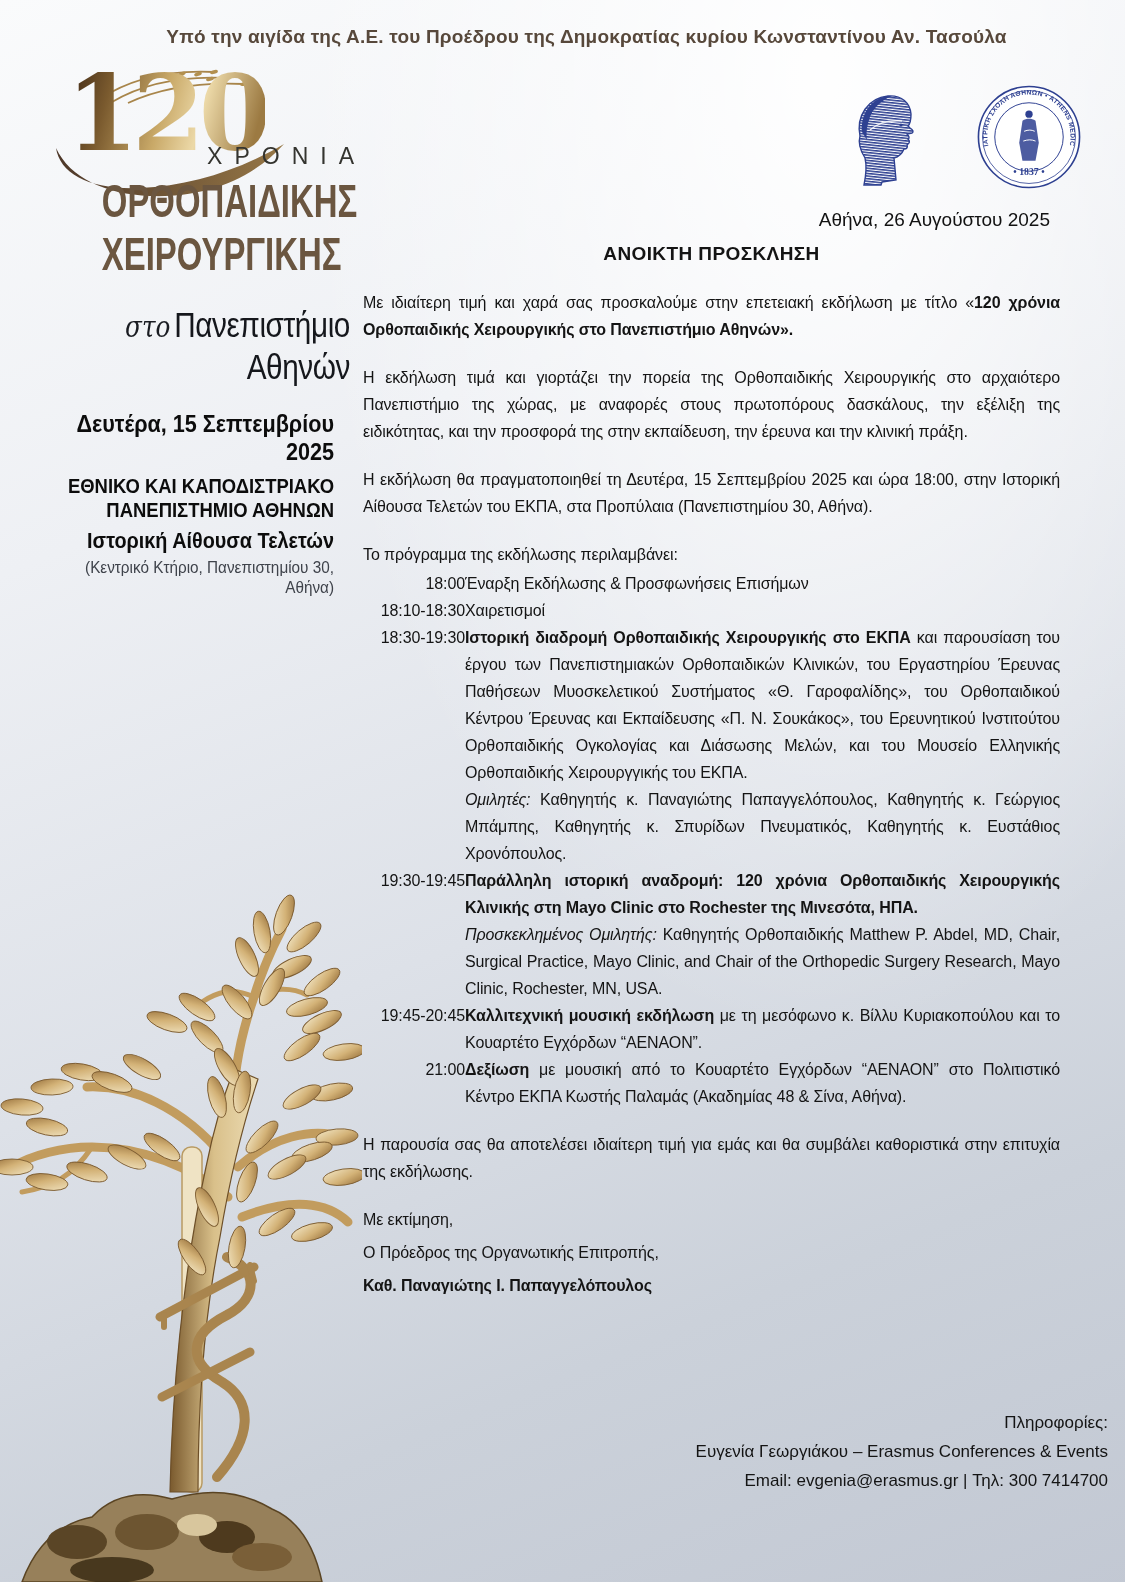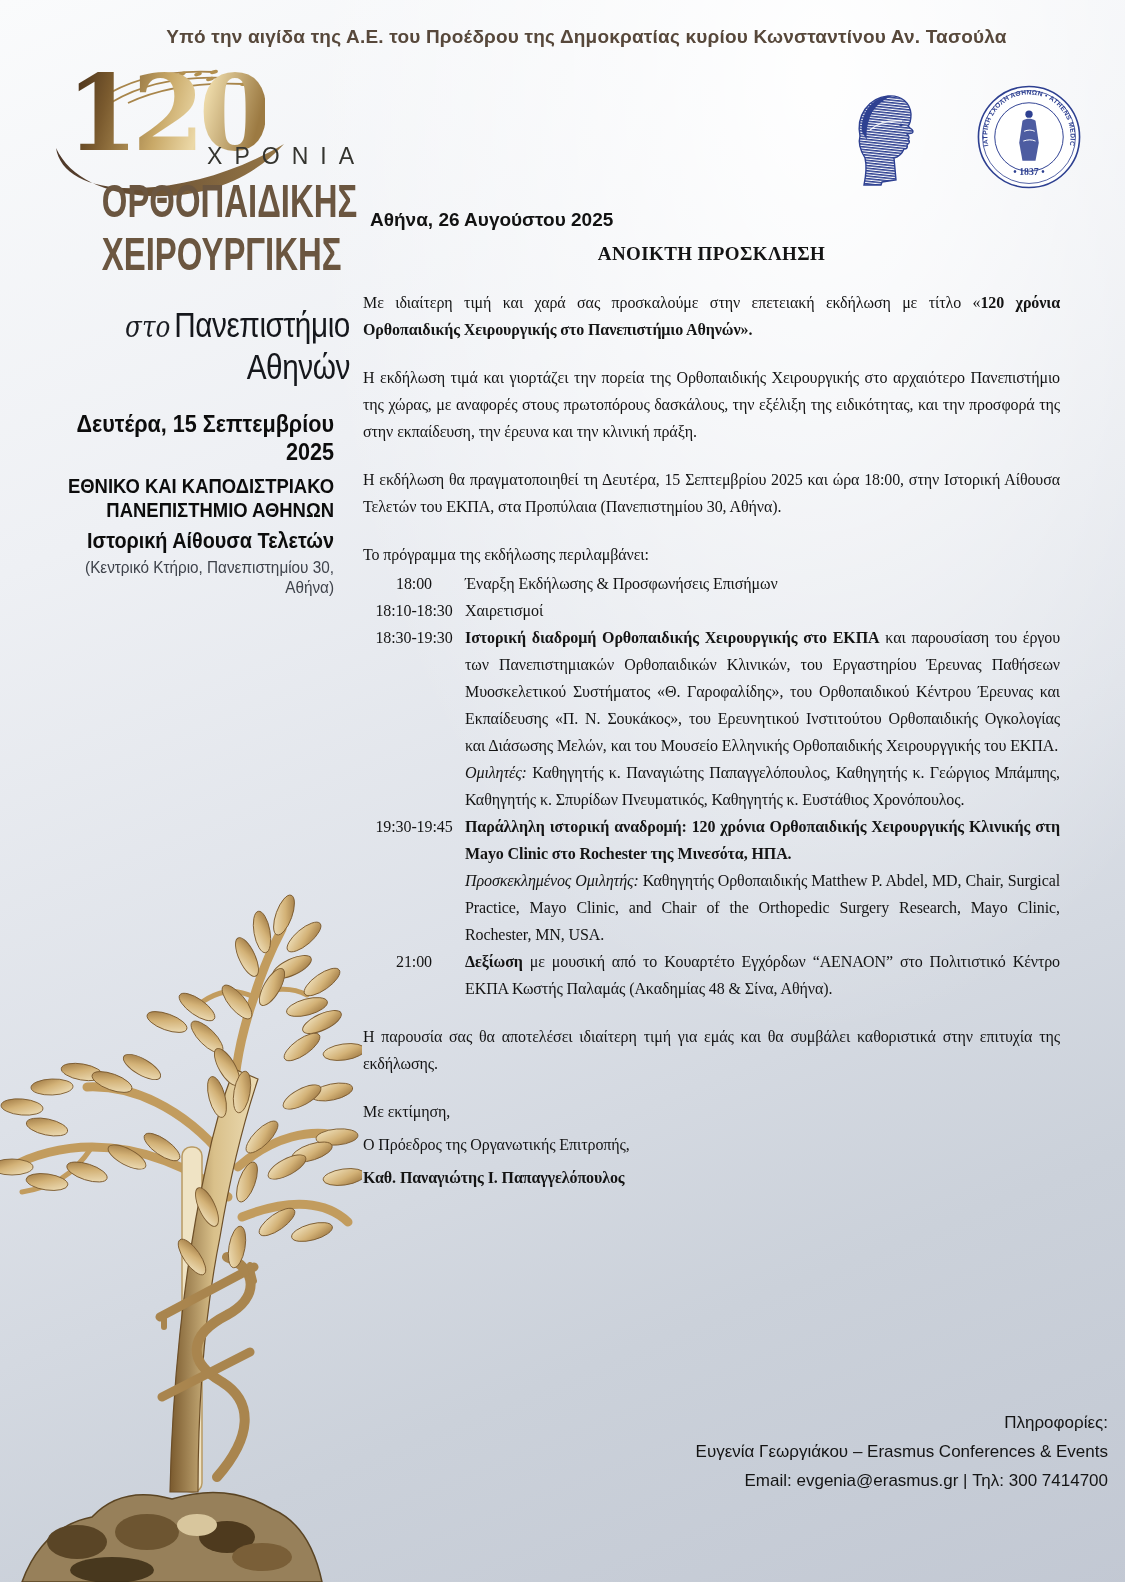--- a/index.html
+++ b/index.html
@@ -44,31 +44,31 @@
   .event-block { position:absolute; left:0; top:410px; width:334px; text-align:right;
                  transform:scaleX(.9); transform-origin:right; color:#0c0c0c; }
   .ev-date  { font-size:24px; font-weight:bold; margin-bottom:8px; }
   .ev-inst  { font-size:20.5px; font-weight:bold; line-height:1.18; }
   .ev-venue { font-size:22px; font-weight:bold; margin-top:6px; }
   .ev-detail{ font-size:17px; color:#3f434b; margin-top:4px; }
   
   .athena { position:absolute; left:852px; top:90px; }
   .seal   { position:absolute; left:976px; top:84px; }
   
-  .letter-date { position:absolute; top:209px; left:370px; width:697px; text-align:left;
-                 font-size:19px; font-weight:bold; color:#121212; }
+  .letter-date { position:absolute; top:209px; left:353px; width:697px; text-align:right;
+                 font-size:19px; font-weight:normal; color:#121212; }
   .content { position:absolute; left:363px; top:240px; width:697px;
              font-size:16px; line-height:27px; color:#141414; text-align:justify;
-             letter-spacing:-.1px;font-family:Liberation Serif, serif; }
+             letter-spacing:-.1px; }
   .doc-title { text-align:center; font-size:19px; font-weight:bold; letter-spacing:.4px; margin:0 0 22px; }
   .content p { margin:0 0 21px; }
   p.intro { margin-bottom:2px; }
   .prog { margin-bottom:21px; }
   .prow { display:grid; grid-template-columns:102px 1fr; }
-  .ptime { text-align:center; }
+  .ptime { text-align:right; }
   .pbody { text-align:justify; }
   .b { font-weight:bold; }
   .splabel { font-style:italic; }
   .sig { margin:0 0 6px !important; text-align:left; }
   .sig-gap { margin-top:20px !important; }
   
   .footer { position:absolute; right:65px; top:1408px; text-align:right;
             font-size:17px; line-height:29px; color:#141414; }
   
   .tree { position:absolute; left:-8px; bottom:0; }
@@ -276,20 +276,26 @@
         </div>
       </div>
       <div class="prow">
         <div class="ptime">19:30-19:45</div>
         <div class="pbody">
           <span class="b">Παράλληλη ιστορική αναδρομή: 120 χρόνια Ορθοπαιδικής Χειρουργικής Κλινικής στη Mayo Clinic στο Rochester της Μινεσότα, ΗΠΑ.</span>
           <div><span class="splabel">Προσκεκλημένος Ομιλητής:</span><span> Καθηγητής Ορθοπαιδικής Matthew P. Abdel, MD, Chair, Surgical Practice, Mayo Clinic, and Chair of the Orthopedic Surgery Research, Mayo Clinic, Rochester, MN, USA.</span></div>
         </div>
       </div>
       <div class="prow">
+        <div class="ptime">19:45-20:45</div>
+        <div class="pbody">
+          <span class="b">Καλλιτεχνική μουσική εκδήλωση</span><span> με τη μεσόφωνο κ. Βίλλυ Κυριακοπούλου και το Κουαρτέτο Εγχόρδων “ΑΕΝΑΟΝ”.</span>
+        </div>
+      </div>
+      <div class="prow">
         <div class="ptime">21:00</div>
         <div class="pbody">
           <span class="b">Δεξίωση</span><span> με μουσική από το Κουαρτέτο Εγχόρδων “ΑΕΝΑΟΝ” στο Πολιτιστικό Κέντρο ΕΚΠΑ Κωστής Παλαμάς (Ακαδημίας 48 &amp; Σίνα, Αθήνα).</span>
         </div>
       </div>
     </div>
 
 
     <p>Η παρουσία σας θα αποτελέσει ιδιαίτερη τιμή για εμάς και θα συμβάλει καθοριστικά στην επιτυχία της εκδήλωσης.</p>
 

